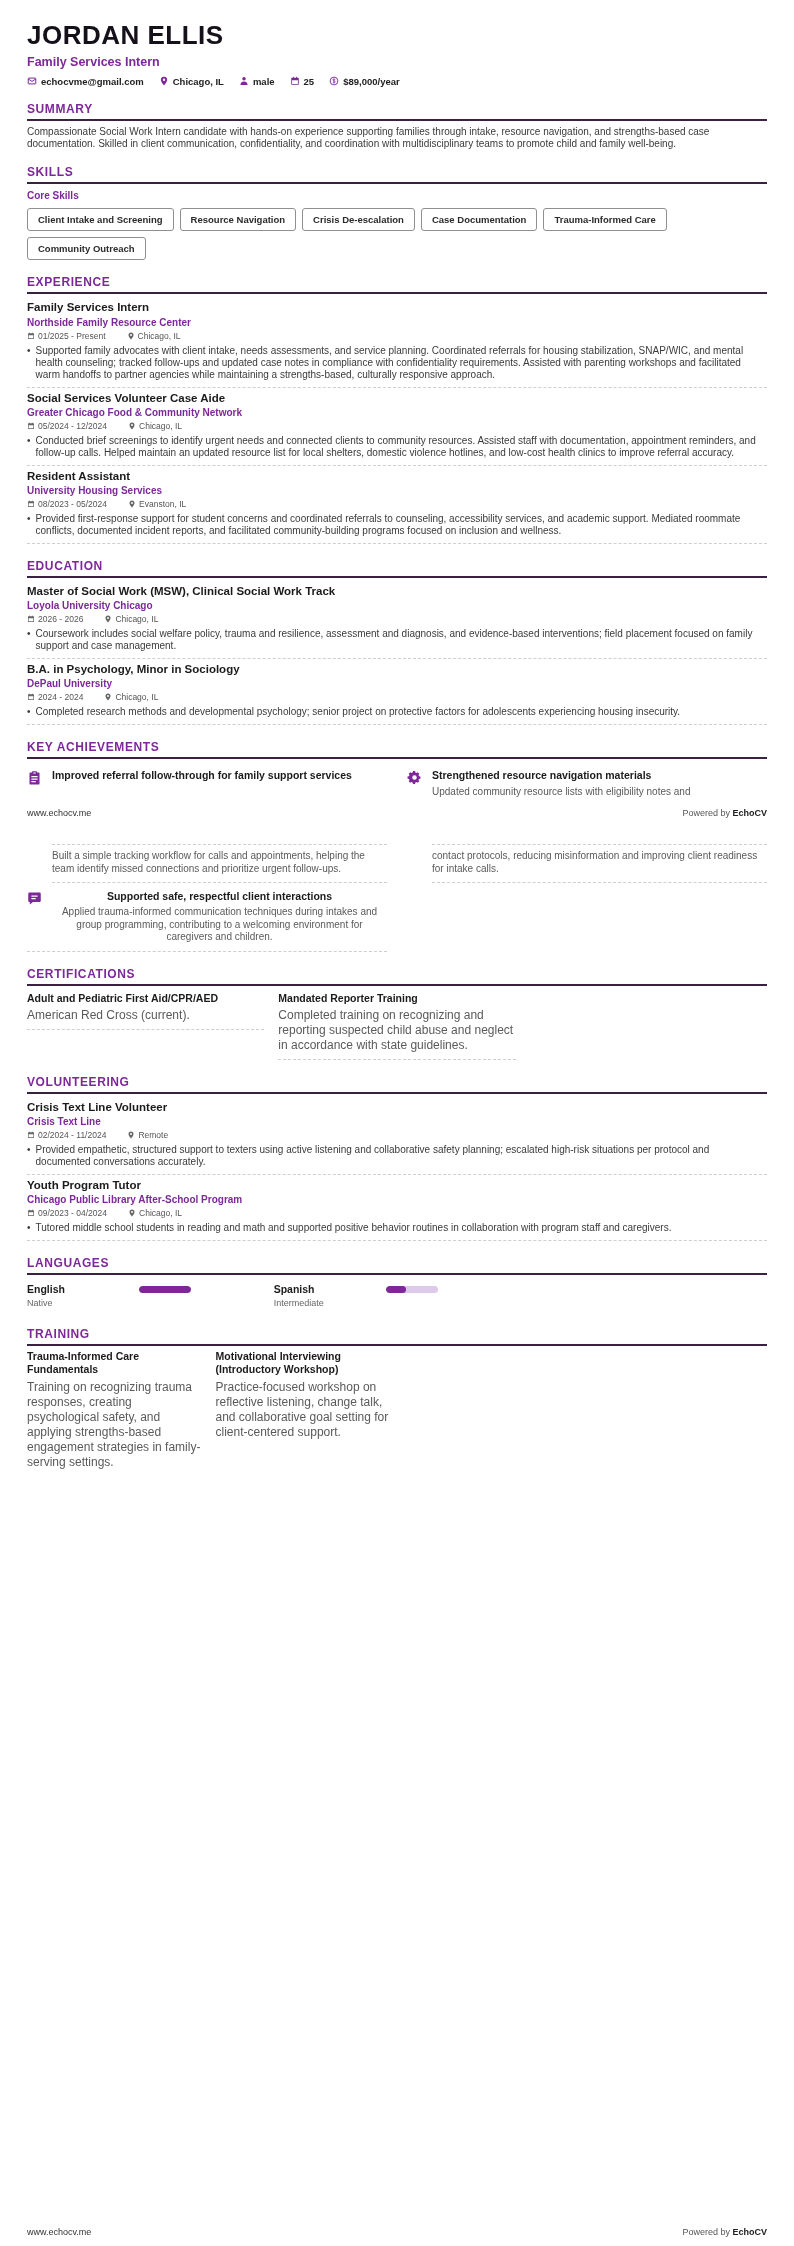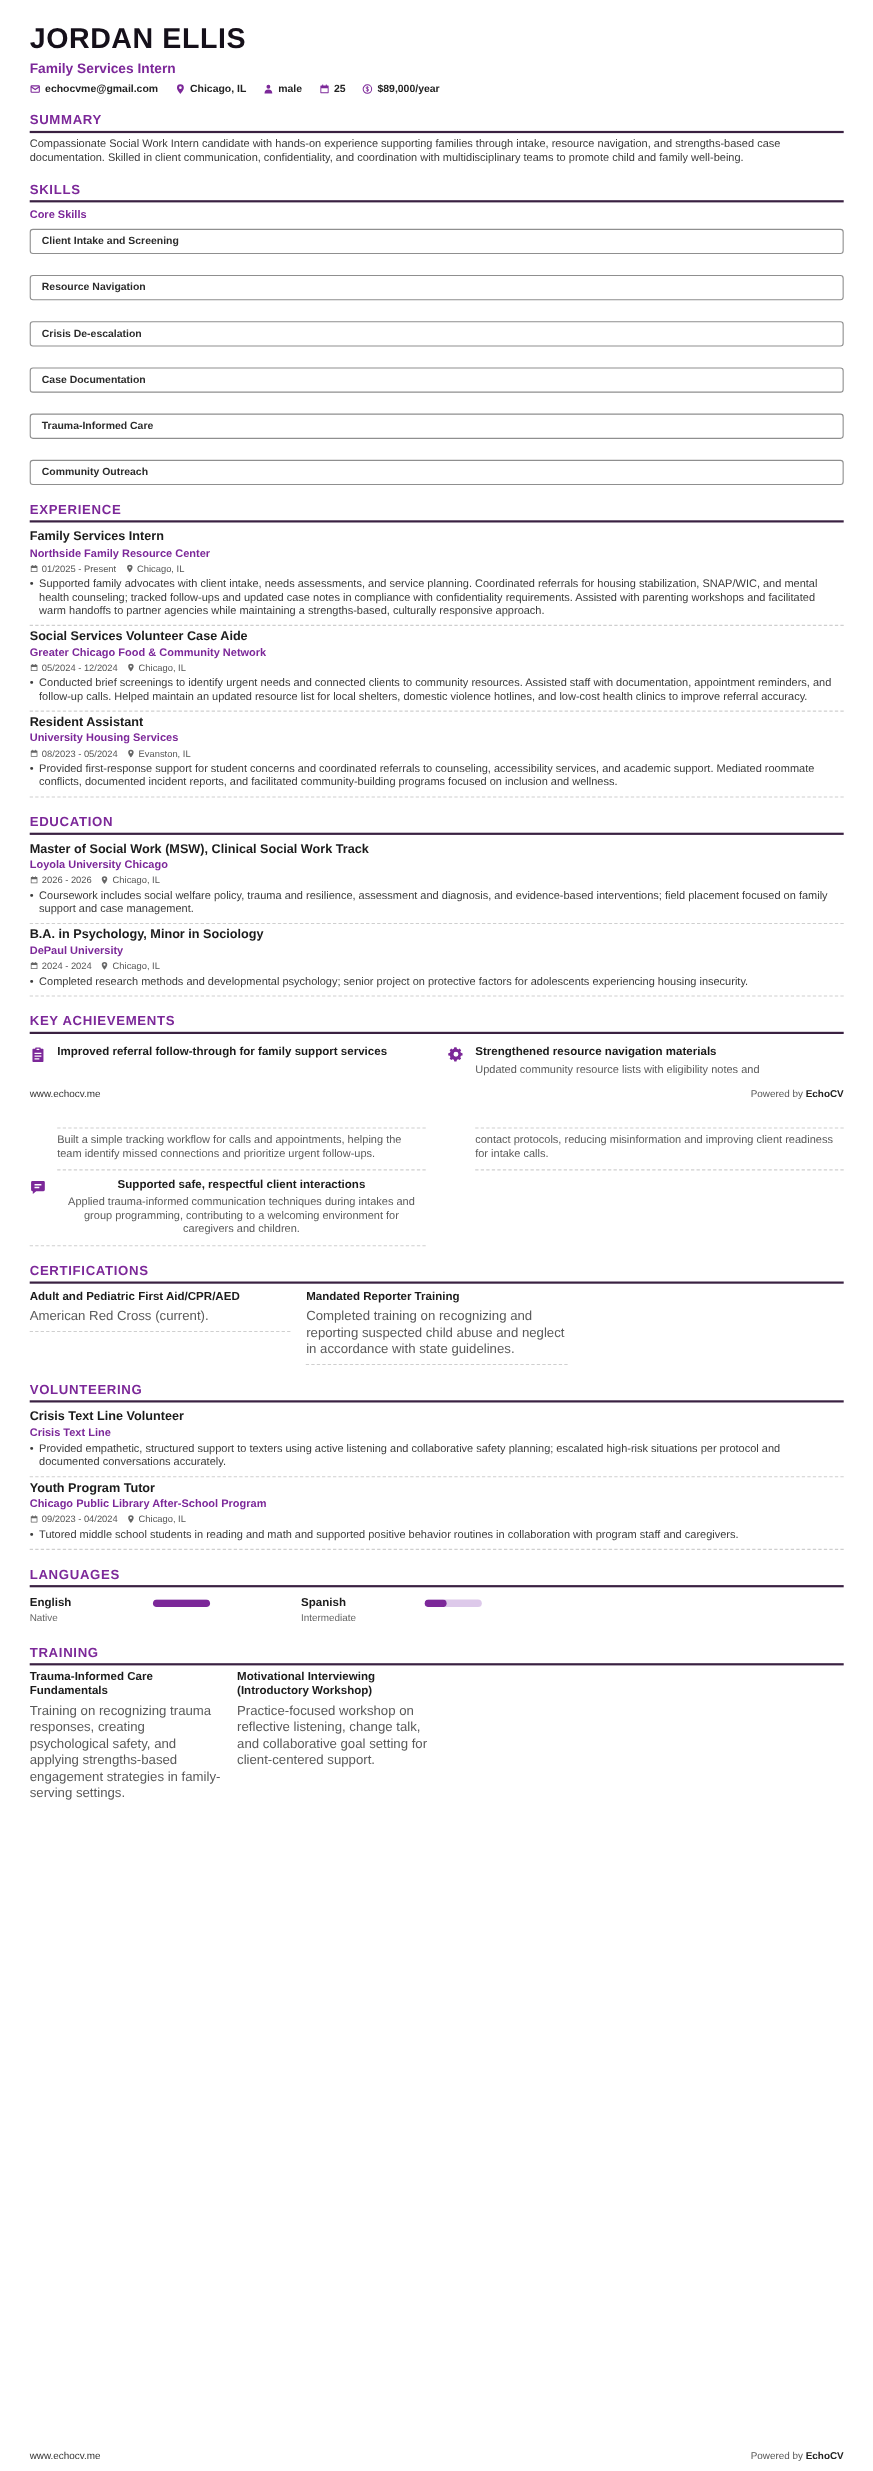--- a/index.html
+++ b/index.html
@@ -10,27 +10,27 @@
   .inner{padding:20px 27px 0;}
   .name{font-size:26px;font-weight:800;color:#15101a;letter-spacing:.5px;}
   .job-title{font-size:12.5px;font-weight:700;color:var(--accent);margin-top:4px;}
   .contact-row{display:flex;align-items:center;gap:15px;margin-top:7px;}
   .c-item{display:inline-flex;gap:4px;font-size:9.5px;font-weight:700;color:#222;}
   .ci{width:10px;height:10px;color:var(--accent);flex:none;}
   .section{margin-top:15px;}
   .sec-head{font-size:12px;font-weight:800;letter-spacing:.6px;color:var(--accent);padding-bottom:3px;border-bottom:2px solid var(--rule);}
   .sec-body{margin-top:3px;}
   .group-label{font-size:10px;font-weight:700;color:var(--accent);margin-top:6px;}
-  .tags{display:flex;flex-wrap:wrap;gap:19px;margin-top:7px;flex-direction:column;}
+  .tags{display:flex;flex-wrap:wrap;gap:6px;margin-top:7px;}
   .tag{border:1px solid #8f8f8f;border-radius:3px;padding:5px 10px;font-size:9.5px;font-weight:700;color:#2b2b2b;background:#fff;}
   .para{font-size:10px;line-height:1.22;color:#3a3a3a;margin-top:5px;}
   .entry{padding:4px 0 6px;border-bottom:1px dashed var(--dash);}
   .e-title{font-size:11.5px;font-weight:800;color:#1b1b1b;line-height:1.15;}
   .e-org{font-size:10px;font-weight:700;color:var(--accent);margin-top:2px;}
-  .entry-meta{display:flex;gap:8px;margin-top:3px;}
+  .entry-meta{display:flex;gap:21px;margin-top:3px;}
   .m-item{display:inline-flex;align-items:center;gap:3px;font-size:8.5px;color:#555;}
   .mi{width:8px;height:8px;color:#666;flex:none;}
   .bullet{display:flex;gap:5px;margin-top:4px;font-size:10px;line-height:1.2;color:#3a3a3a;}
   .dot::before{content:"•";}
   .ach-grid{display:grid;grid-template-columns:1fr 1fr;column-gap:20px;align-items:start;}
   .ach-item{display:flex;gap:10px;margin-top:7px;}
   .ach-ico{width:15px;height:15px;color:var(--accent);flex:none;margin-top:1px;}
   .ach-title{font-size:10.5px;font-weight:800;color:#1b1b1b;line-height:1.25;}
   .ach-desc{font-size:10px;color:#5a5a5a;line-height:1.25;margin-top:3px;}
   .ach-cont{margin-left:25px;border-top:1px dashed var(--dash);border-bottom:1px dashed var(--dash);padding:5px 0 7px;}
@@ -349,20 +349,34 @@
       </div>
     </div>
 
     <div class="section">
       <div class="sec-head">VOLUNTEERING</div>
       <div class="sec-body">
 
         <div class="entry">
           <div class="e-title">Crisis Text Line Volunteer</div>
           <div class="e-org">Crisis Text Line</div>
+          <div class="entry-meta">
+            <span class="m-item">
+              <svg class="mi">
+                  <use href="#i-calendar"></use>
+                </svg>
+              <span>02/2024 - 11/2024</span>
+            </span>
+            <span class="m-item">
+              <svg class="mi">
+                  <use href="#i-pin"></use>
+                </svg>
+              <span>Remote</span>
+            </span>
+          </div>
           <div class="bullet">
             <span class="dot"></span>
             <span>Provided empathetic, structured support to texters using active listening and collaborative safety planning; escalated high-risk situations per protocol and documented conversations accurately.</span>
           </div>
         </div>
 
         <div class="entry">
           <div class="e-title">Youth Program Tutor</div>
           <div class="e-org">Chicago Public Library After-School Program</div>
           <div class="entry-meta">

